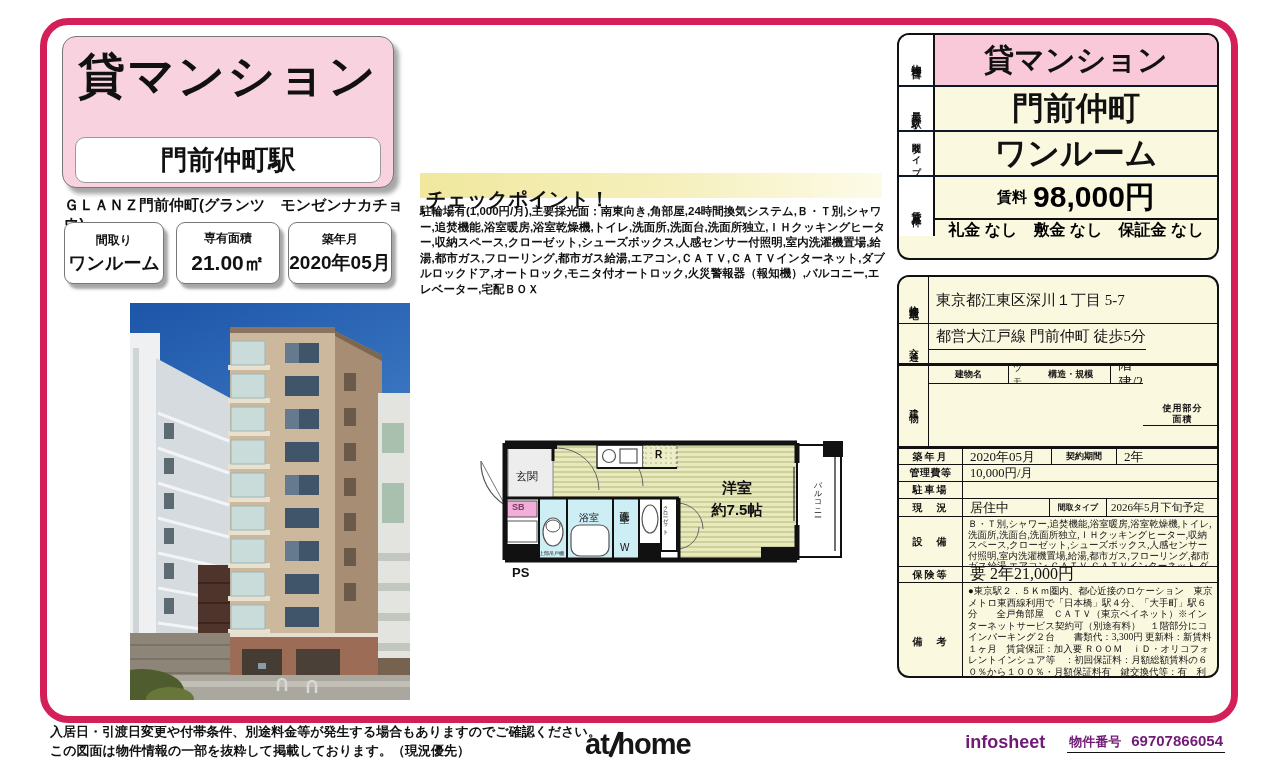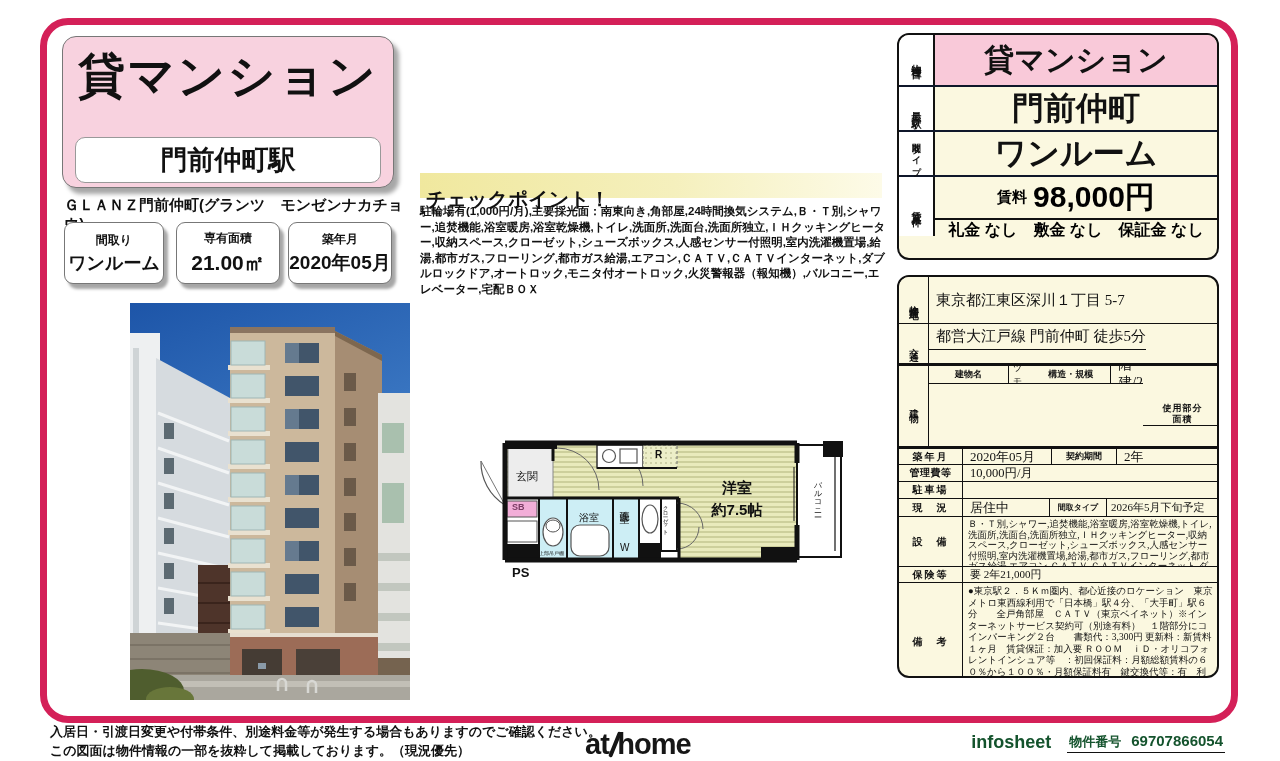--- a/index.html
+++ b/index.html
@@ -89,21 +89,21 @@
   .remtext   { font-size:9.5px; line-height:11.5px; padding:3px 4px 0 5px; display:block; }
 
   
   .disc { position:absolute; left:50px; top:722px; font-size:13px; font-weight:700;
           line-height:19px; color:#111; }
   .logo { position:absolute; left:585px; top:728px; display:flex; align-items:center;
           font-size:29px; font-weight:800; color:#161616; letter-spacing:-1px; }
   .logo .slash { display:inline-block; width:3.5px; height:27px; background:#161616;
                  transform:rotate(22deg); margin:0 1px 0 4px; border-radius:2px; }
   .infosheet { position:absolute; right:55px; top:732px; display:flex; align-items:flex-end;
-               gap:16px; color:#14532d; }
+               gap:22px; color:#701a75; }
   .infosheet .is { font-size:18px; font-weight:600; }
   .infosheet .pn { font-weight:800; border-bottom:1.5px solid #111; padding:0 2px 1px 2px;
                    display:flex; align-items:baseline; gap:10px; }
   .infosheet .pn .pl2 { font-size:13px; }
   .infosheet .pn .pv { font-size:15px; }
 </style>
 </head>
 <body>
 
 <div class="sheet">
@@ -446,21 +446,21 @@
       <div class="v serif" style="flex:none;width:110px;font-size:11px;padding-left:4px;">2026年5月下旬予定</div>
     </div>
     <div class="r" style="height:50px;">
       <div class="lab64">設　備</div>
       <div style="flex:1;overflow:hidden;">
           <span class="serif smalltext">Ｂ・Ｔ別,シャワー,追焚機能,浴室暖房,浴室乾燥機,トイレ,洗面所,洗面台,洗面所独立,ＩＨクッキングヒーター,収納スペース,クローゼット,シューズボックス,人感センサー付照明,室内洗濯機置場,給湯,都市ガス,フローリング,都市ガス給湯,エアコン,ＣＡＴＶ,ＣＡＴＶインターネット,ダブ...</span>
         </div>
     </div>
     <div class="r" style="height:16px;">
       <div class="lab64">保険等</div>
-      <div class="v serif" style="font-size:11px;">要 2年21,000円</div>
+      <div class="v serif" style="font-size:16px;">要 2年21,000円</div>
     </div>
     <div class="r" style="flex:1;">
       <div class="lab64">備　考</div>
       <div style="flex:1;overflow:hidden;">
           <span class="serif remtext">●東京駅２．５Ｋｍ圏内、都心近接のロケーション　東京メトロ東西線利用で「日本橋」駅４分、「大手町」駅６分　　全戸角部屋　ＣＡＴＶ（東京ベイネット）※インターネットサービス契約可（別途有料）　１階部分にコインパーキング２台　　書類代：3,300円 更新料：新賃料１ヶ月　賃貸保証：加入要 ＲＯＯＭ　ｉＤ・オリコフォレントインシュア等　：初回保証料：月額総額賃料の６０％から１００％・月額保証料有　鍵交換代等：有　利用駅１：都営大江戸線 清澄白河 徒歩10分　利用駅２：ＪＲ京葉線 越中島 徒歩17分</span>
         </div>
     </div>
   </div>
 
   <div class="disc">

